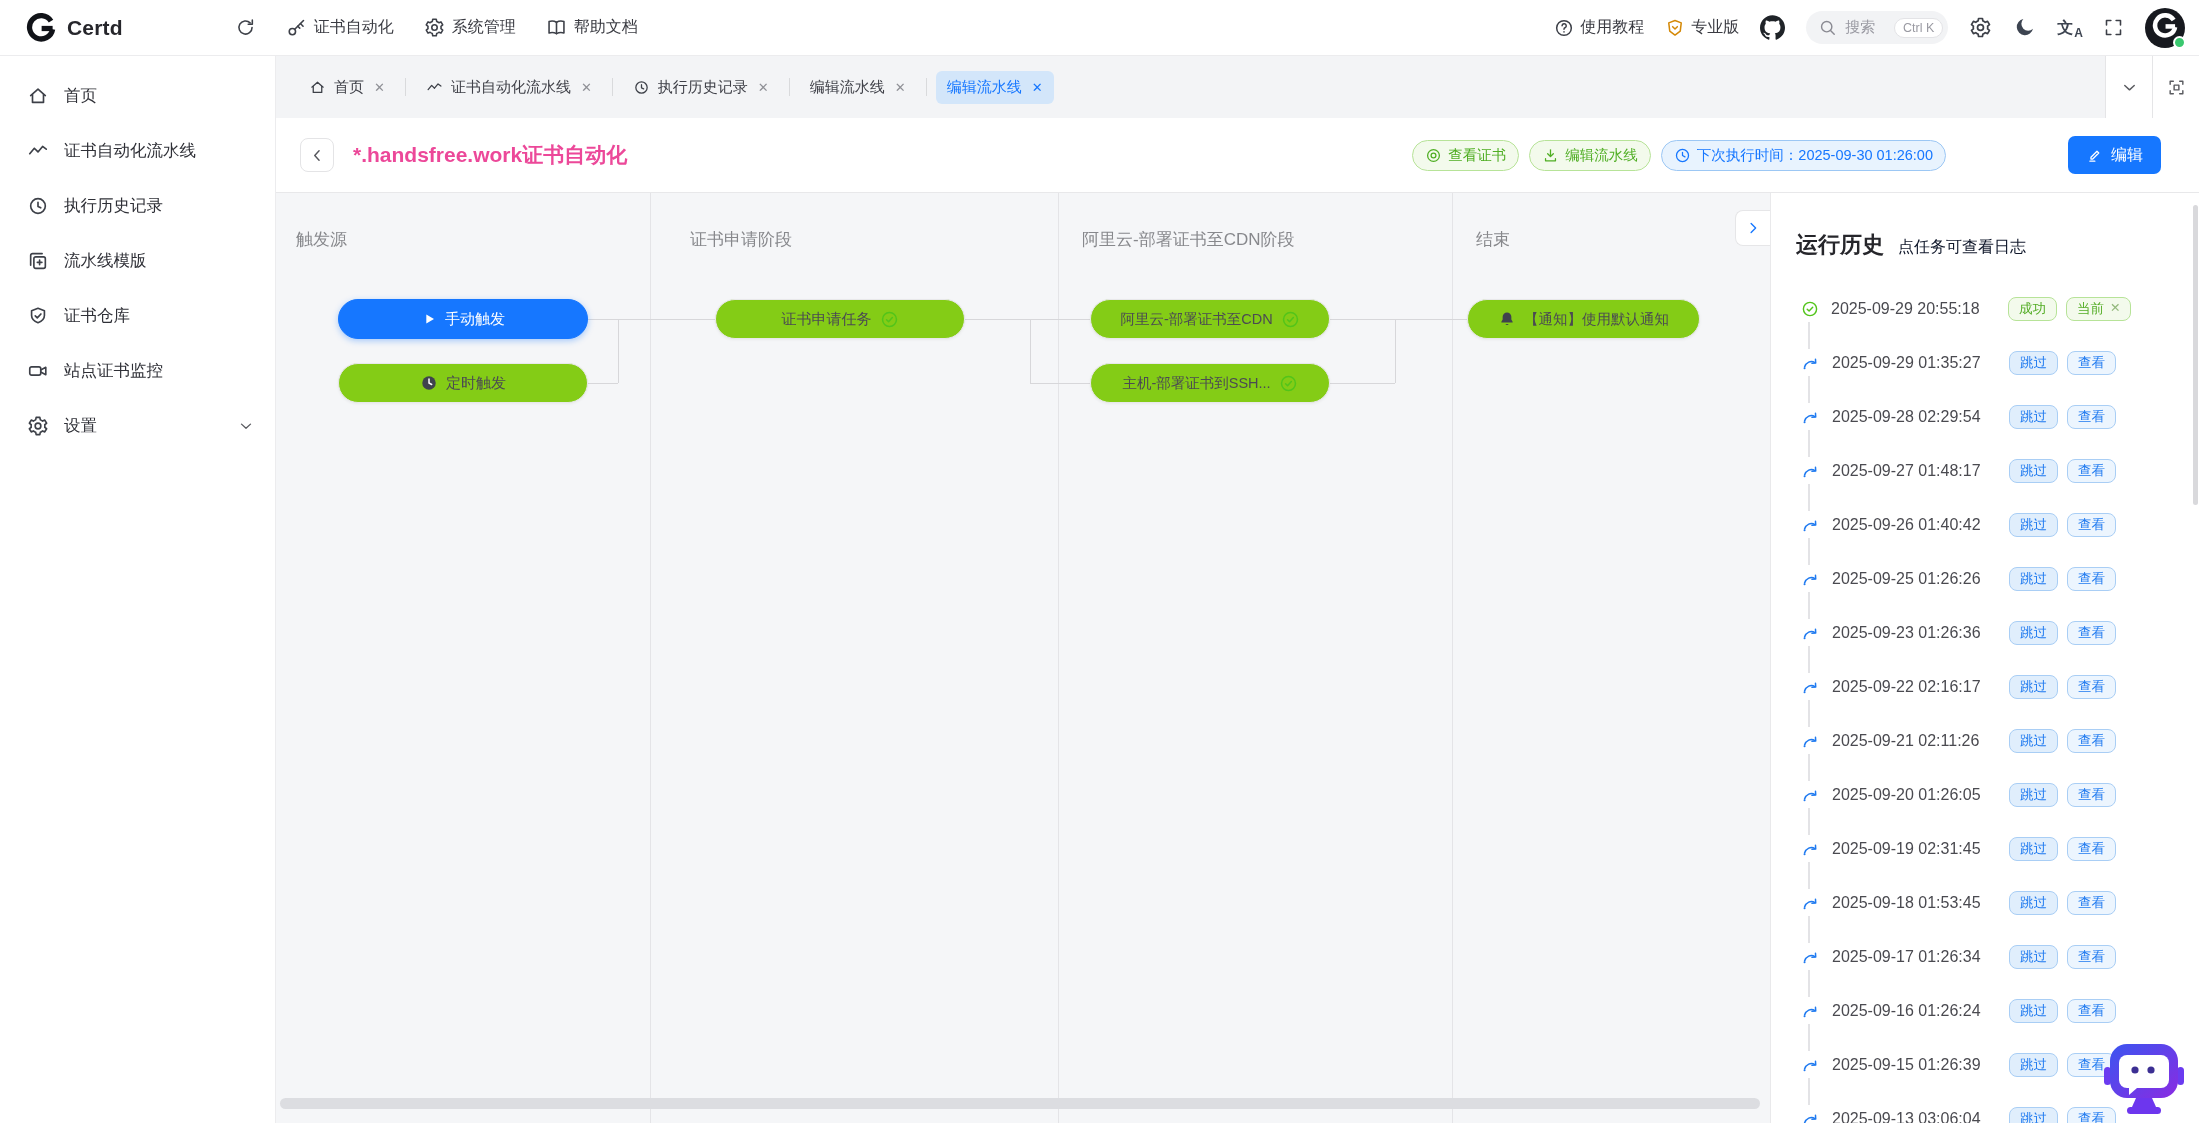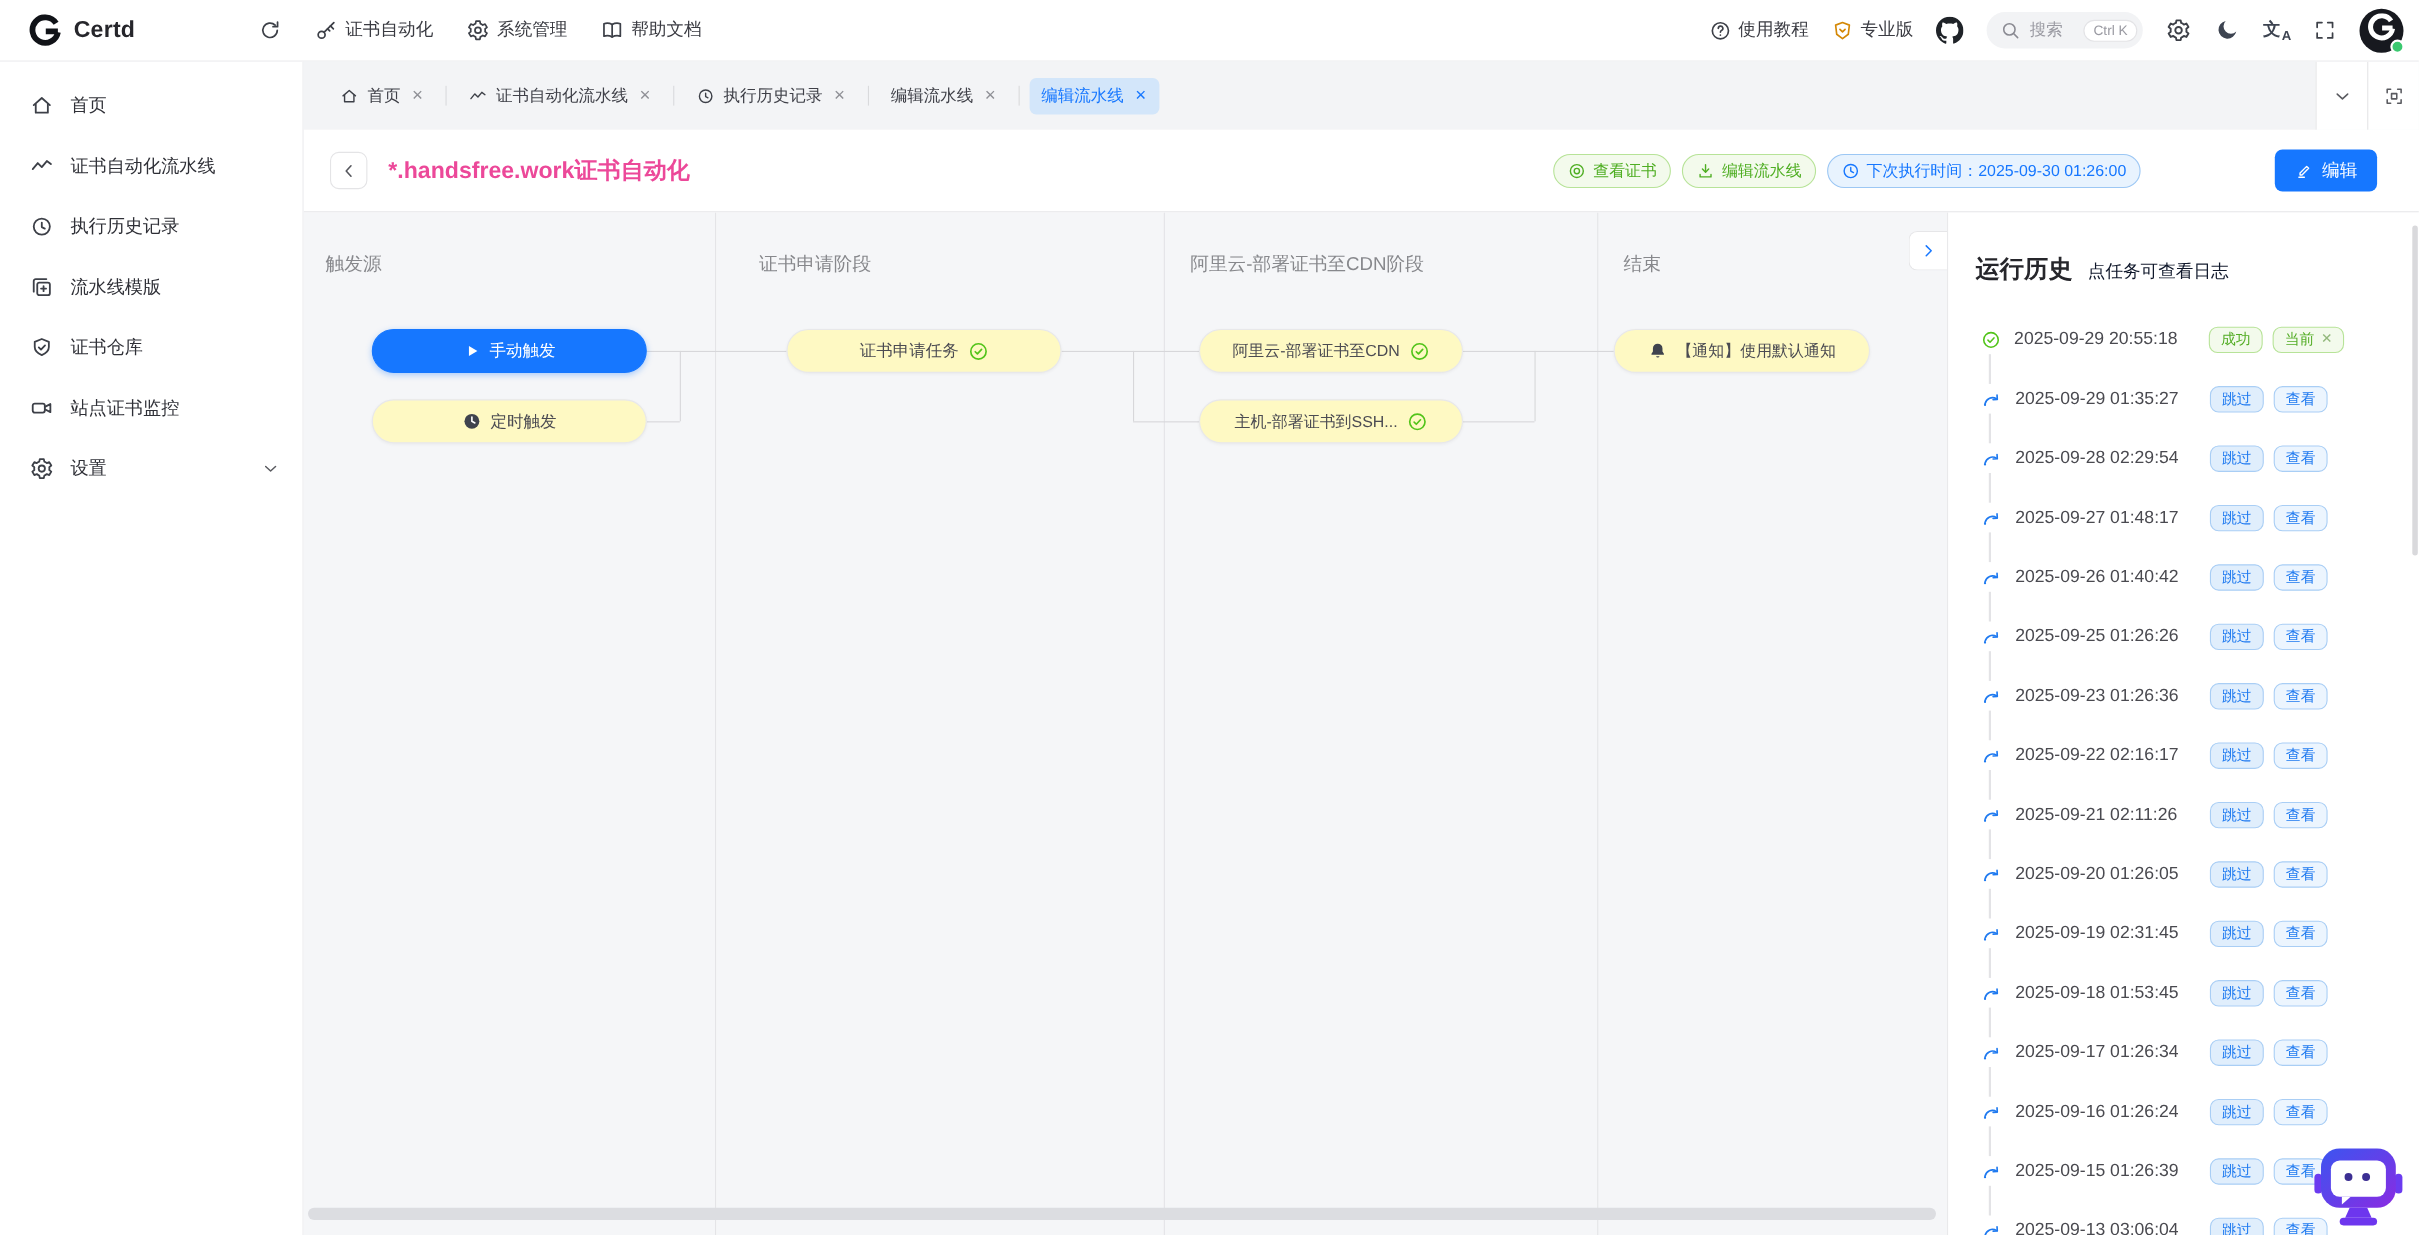--- a/index.html
+++ b/index.html
@@ -63,21 +63,21 @@
   .pb-green { background:#f3faec; border:1px solid #b7e398; color:#4fae23; }
   .pb-blue  { background:#e8f3fe; border:1px solid #9cc7f4; color:#1677ff; cursor:default; }
   .edit-btn { margin-left:112px; height:38px; min-width:86px; padding:0 18px; background:#1677ff; color:#fff;
               border:none; border-radius:7px; font-size:16px; display:inline-flex; align-items:center;
               gap:8px; justify-content:center; cursor:pointer; font-family:inherit; }
 
   
   .canvas { position:absolute; left:276px; top:193px; width:1494px; height:930px; background:#f5f6f8; overflow:hidden; }
   .col-divider { position:absolute; top:0; bottom:0; width:1px; background:#e4e4e7; }
   .col-title { position:absolute; top:35px; font-size:17px; color:#87888c; }
-  .node { position:absolute; height:40px; border-radius:20px; background:#fef9c3; border:1px solid #e8e8ea;
+  .node { position:absolute; height:40px; border-radius:20px; background:#84cc16; border:1px solid #e8e8ea;
           box-shadow:0 1px 3px rgba(0,0,0,.05); display:flex; align-items:center; justify-content:center;
           gap:8px; font-size:15px; color:#4b4b52; cursor:pointer; padding:0 14px; white-space:nowrap; }
   .node.primary { background:#1677ff; border-color:#1677ff; color:#fff; box-shadow:0 2px 6px rgba(22,119,255,.35); }
   .conn { position:absolute; background:#d7d7da; }
   .expand-btn { position:absolute; left:1459px; top:17px; width:35px; height:36px; background:#fff;
                 border:1px solid #e6e6e8; border-right:none; border-radius:8px 0 0 8px;
                 display:flex; align-items:center; justify-content:center; cursor:pointer; }
   .hscroll { position:absolute; left:4px; top:905px; width:1480px; height:11px; background:#dcdde1;
              border-radius:6px; cursor:pointer; }
 

